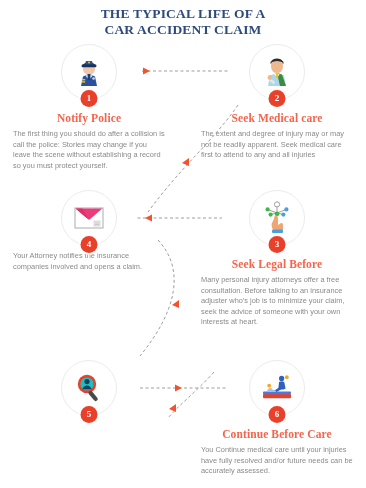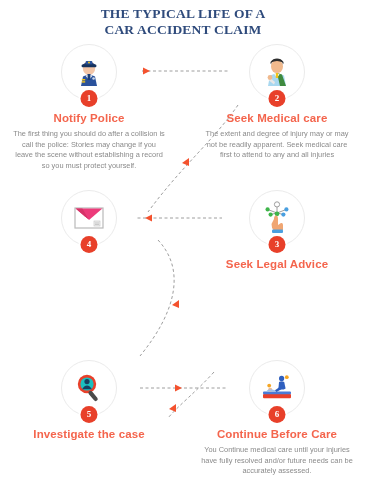--- a/index.html
+++ b/index.html
@@ -89,34 +89,34 @@
     font-family: "Liberation Serif", serif;
     font-size: 9px;
     font-weight: bold;
     line-height: 17px;
     text-align: center;
     box-shadow: 0 0 0 2px #ffffff;
   }
 
   .step-title {
     margin-top: 12px;
-    font-family: Liberation Sans, sans-serif;
+    font-family: Liberation Serif, serif;
     font-weight: bold;
     font-size: 11.5px;
     color: #f4654d;
     letter-spacing: 0.1px;
   }
 
   .step-body {
     margin: 5px auto 0 auto;
     width: 152px;
     font-size: 7.4px;
     line-height: 10.6px;
     color: #8a8a8a;
-    text-align: center;
+    text-align: left;
   }
 </style>
 </head>
 <body>
 
 <div id="infographic">
 
   <div class="title">
     <span>THE TYPICAL LIFE OF A</span>
     <span class="line2">CAR ACCIDENT CLAIM</span>
@@ -197,20 +197,21 @@
           <path d="M3.6 5.6 L17 17 L30.4 5.6 Z" fill="#ec3b7a"></path>
           <path d="M3.6 5.6 L17 17 L10.4 5.6 Z" fill="#d63368"></path>
           <path d="M3.6 24.4 L13 14 L17 17 Z" fill="#ffffff"></path>
           <rect x="22" y="18" width="6" height="5" fill="#ededed" stroke="#c9c9c9" stroke-width="0.7"></rect>
           <line x1="23" y1="20" x2="27" y2="20" stroke="#b0b0b0" stroke-width="0.6"></line>
           <line x1="23" y1="21.5" x2="27" y2="21.5" stroke="#b0b0b0" stroke-width="0.6"></line>
         </svg>
       </div>
       <div class="badge">4</div>
     </div>
+    <div class="step-body">Your Attorney notifies the insurance companies involved and opens a claim.</div>
   </div>
 
   <div class="step step-right" style="top:190px;">
     <div class="icon-wrap">
       <div class="icon-circle">
         <svg width="32" height="34" viewBox="0 0 32 34">
           <circle cx="16" cy="3.4" r="2.6" fill="#ffffff" stroke="#9e9e9e" stroke-width="1"></circle>
           <line x1="16" y1="6" x2="16" y2="13" stroke="#9e9e9e" stroke-width="1"></line>
           <line x1="16" y1="12" x2="7" y2="8.6" stroke="#9e9e9e" stroke-width="1"></line>
           <line x1="16" y1="12" x2="25" y2="8.6" stroke="#9e9e9e" stroke-width="1"></line>
@@ -220,37 +221,37 @@
           <circle cx="25.4" cy="8.4" r="2.1" fill="#4a9fe0"></circle>
           <circle cx="9.6" cy="13.6" r="2.1" fill="#3fb54a"></circle>
           <circle cx="22.4" cy="13.6" r="2.1" fill="#4a9fe0"></circle>
           <circle cx="16" cy="12.8" r="2.4" fill="#3fb54a"></circle>
           <path d="M13 18 Q13 14.5 15 14.5 Q17 14.5 17 18 L17 24 L20 22 Q22 21.5 22 24 L22 29 L12.5 29 Q10.5 27 10.5 23 Z" fill="#f0a673"></path>
           <rect x="11" y="28.4" width="11" height="3.6" rx="1" fill="#4a9fe0"></rect>
         </svg>
       </div>
       <div class="badge">3</div>
     </div>
-    <div class="step-title">Seek Legal Advice</div>
+    <div class="step-title">Seek Legal Before</div>
+    <div class="step-body">Many personal injury attorneys offer a free consultation. Before talking to an insurance adjuster who's job is to minimize your claim, seek the advice of someone with your own interests at heart.</div>
   </div>
 
   <div class="step step-left" style="top:360px;">
     <div class="icon-wrap">
       <div class="icon-circle">
         <svg width="34" height="34" viewBox="0 0 34 34">
           <circle cx="15" cy="13" r="9.2" fill="#e8402a"></circle>
           <circle cx="15" cy="13" r="6.6" fill="#1bbfbf"></circle>
           <circle cx="15" cy="10.6" r="2.6" fill="#173f5f"></circle>
           <path d="M10.2 18.2 Q12 14.4 15 14.4 Q18 14.4 19.8 18.2 Z" fill="#173f5f"></path>
           <rect x="19" y="19" width="4.2" height="12" rx="2" fill="#4a4a4a" transform="rotate(-40 21 25)"></rect>
         </svg>
       </div>
       <div class="badge">5</div>
     </div>
-    <div class="step-title">Investigate the case</div>
   </div>
 
   <div class="step step-right" style="top:360px;">
     <div class="icon-wrap">
       <div class="icon-circle">
         <svg width="34" height="30" viewBox="0 0 34 30">
           <rect x="3" y="21" width="28" height="4.2" rx="1" fill="#e8402a"></rect>
           <rect x="3" y="18.6" width="28" height="2.6" rx="1" fill="#4a7ad6"></rect>
           <path d="M5 18.6 Q12 16.4 19 18.6 Z" fill="#9fc0ea"></path>
           <circle cx="10.2" cy="16.8" r="2.1" fill="#f0b98d"></circle>

